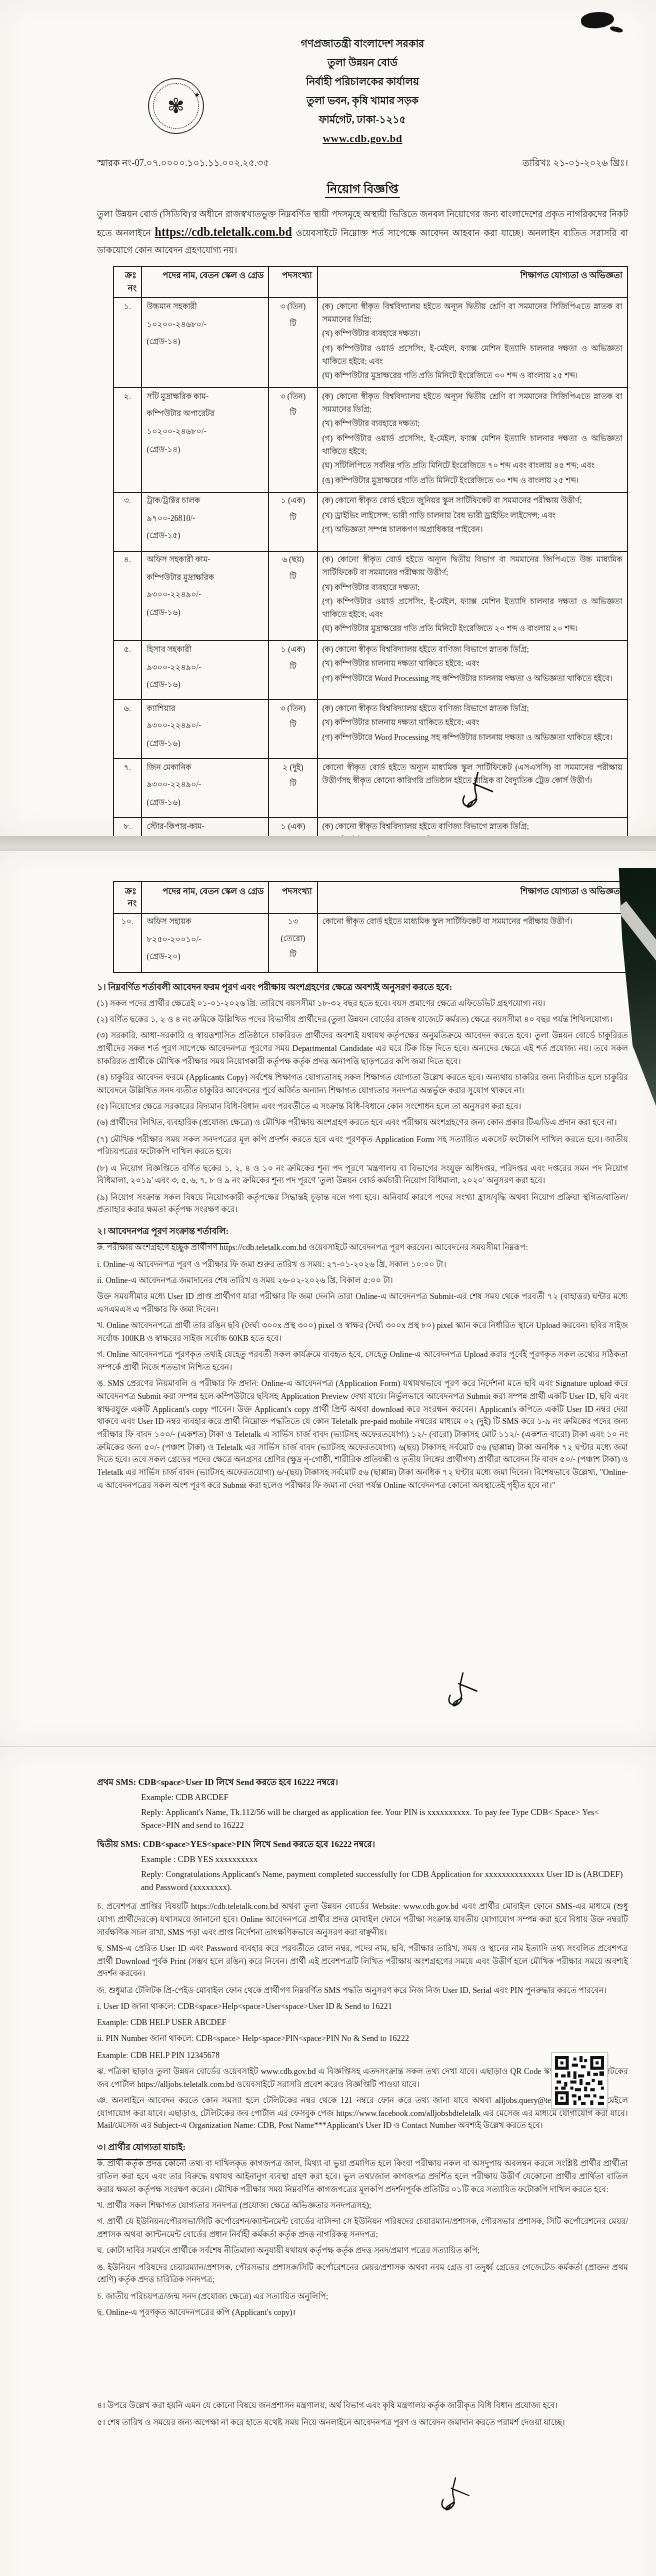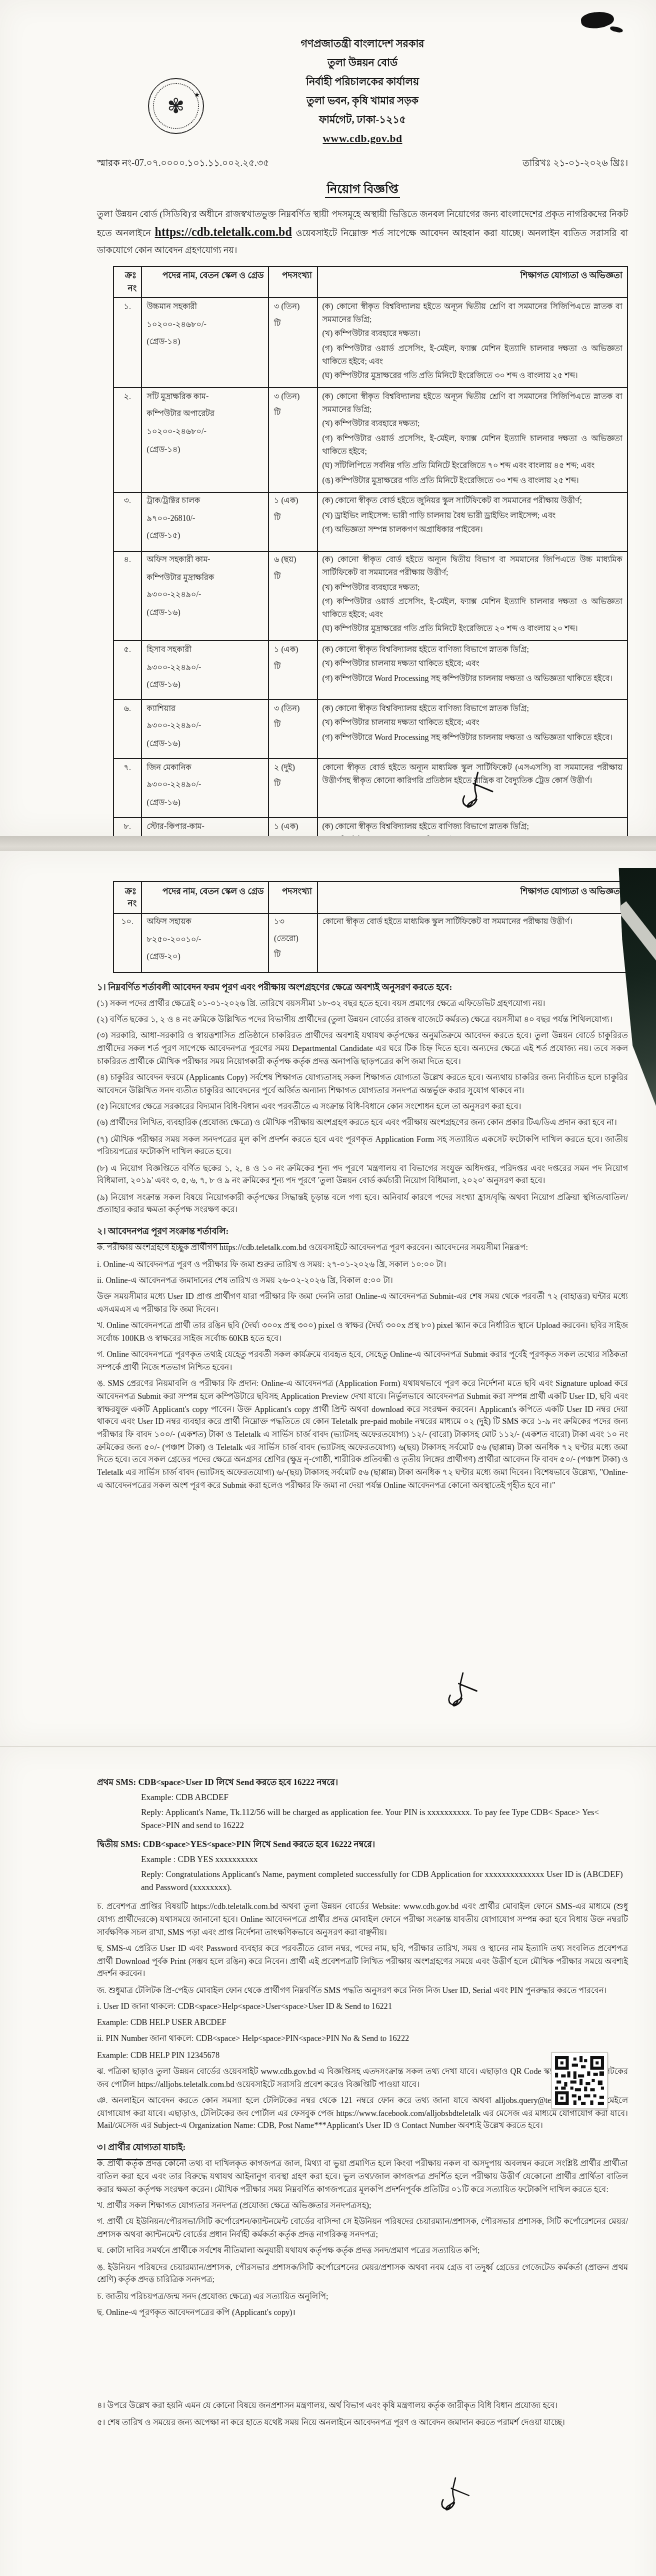--- a/index.html
+++ b/index.html
@@ -37,21 +37,21 @@
   .intro{margin-top:7.2px;font-size:8.8px;line-height:1.75;text-align:justify;}
   .intro .lnk{font-weight:bold;text-decoration:underline;font-size:12px;}
 
   
   table.posts{border-collapse:collapse;width:calc(100% - 15.5px);margin:7.2px 0 0 15.5px;
     font-size:8px;line-height:1.62;}
   table.posts th, table.posts td{border:0.9px solid #1c1c1c;padding:2.6px 4.6px;vertical-align:top;}
   table.posts th{font-weight:bold;text-align:right;font-size:8.5px;line-height:1.5;}
   td.c-sl{width:18.5px;text-align:center;}
   td.c-name{width:117px;}
-  td.c-count{width:38px;}
+  td.c-count{width:38px;text-align:center;}
   .lines > div{margin-bottom:4.6px;}
   .cnt > div{margin-bottom:3.6px;}
   .quals{text-align:justify;}
   .quals > div{margin-bottom:1.5px;}
 
   
   .sec-head{font-size:8.8px;font-weight:bold;margin:7.2px 0 3.1px;}
   .sec-head.ul span{border-bottom:1px solid #111;padding-bottom:7px;}
   .cond-list > div{font-size:8.2px;line-height:1.55;text-align:justify;margin-bottom:3.6px;}
   p.cond{font-size:8.2px;line-height:1.55;text-align:justify;margin:0 0 3.6px;}
@@ -449,21 +449,21 @@
       <div>(৯) নিয়োগ সংক্রান্ত সকল বিষয়ে নিয়োগকারী কর্তৃপক্ষের সিদ্ধান্তই চূড়ান্ত বলে গণ্য হবে। অনিবার্য কারণে পদের সংখ্যা হ্রাস/বৃদ্ধি অথবা নিয়োগ প্রক্রিয়া স্থগিত/বাতিল/প্রত্যাহার করার ক্ষমতা কর্তৃপক্ষ সংরক্ষণ করে।</div>
     </div>
 
   <div class="sec-head ul"><span>২। আবেদনপত্র পূরণ সংক্রান্ত শর্তাবলি:</span></div>
   <p class="cond">ক. পরীক্ষায় অংশগ্রহণে ইচ্ছুক প্রার্থীগণ https://cdb.teletalk.com.bd ওয়েবসাইটে আবেদনপত্র পূরণ করবেন। আবেদনের সময়সীমা নিম্নরূপ:</p>
   <p class="cond sub">i. Online-এ আবেদনপত্র পূরণ ও পরীক্ষার ফি জমা শুরুর তারিখ ও সময়: ২৭-০১-২০২৬ খ্রি, সকাল ১০:০০ টা।</p>
   <p class="cond sub">ii. Online-এ আবেদনপত্র জমাদানের শেষ তারিখ ও সময় ২৬-০২-২০২৬ খ্রি, বিকাল ৫:০০ টা।</p>
   <p class="cond">উক্ত সময়সীমার মধ্যে User ID প্রাপ্ত প্রার্থীগণ যারা পরীক্ষার ফি জমা দেননি তারা Online-এ আবেদনপত্র Submit-এর শেষ সময় থেকে পরবর্তী ৭২ (বাহাত্তর) ঘন্টার মধ্যে এসএমএস এ পরীক্ষার ফি জমা দিবেন।</p>
   <div class="cond-list">
       <div>খ. Online আবেদনপত্রে প্রার্থী তার রঙিন ছবি (দৈর্ঘ্য ৩০০x প্রস্থ ৩০০) pixel ও স্বাক্ষর (দৈর্ঘ্য ৩০০x প্রস্থ ৮০) pixel স্ক্যান করে নির্ধারিত স্থানে Upload করবেন। ছবির সাইজ সর্বোচ্চ 100KB ও স্বাক্ষরের সাইজ সর্বোচ্চ 60KB হতে হবে।</div>
-      <div>গ. Online আবেদনপত্রে পূরণকৃত তথ্যই যেহেতু পরবর্তী সকল কার্যক্রমে ব্যবহৃত হবে, সেহেতু Online-এ আবেদনপত্র Submit করার পূর্বেই পূরণকৃত সকল তথ্যের সঠিকতা সম্পর্কে প্রার্থী নিজে শতভাগ নিশ্চিত হবেন।</div>
+      <div>গ. Online আবেদনপত্রে পূরণকৃত তথ্যই যেহেতু পরবর্তী সকল কার্যক্রমে ব্যবহৃত হবে, সেহেতু Online-এ আবেদনপত্র Upload করার পূর্বেই পূরণকৃত সকল তথ্যের সঠিকতা সম্পর্কে প্রার্থী নিজে শতভাগ নিশ্চিত হবেন।</div>
     </div>
   <p class="cond">ঙ. SMS প্রেরণের নিয়মাবলি ও পরীক্ষার ফি প্রদান: Online-এ আবেদনপত্র (Application Form) যথাযথভাবে পূরণ করে নির্দেশনা মতে ছবি এবং Signature upload করে আবেদনপত্র Submit করা সম্পন্ন হলে কম্পিউটারে ছবিসহ Application Preview দেখা যাবে। নির্ভুলভাবে আবেদনপত্র Submit করা সম্পন্ন প্রার্থী একটি User ID, ছবি এবং স্বাক্ষরযুক্ত একটি Applicant's copy পাবেন। উক্ত Applicant's copy প্রার্থী প্রিন্ট অথবা download করে সংরক্ষন করবেন। Applicant's কপিতে একটি User ID নম্বর দেয়া থাকবে এবং User ID নম্বর ব্যবহার করে প্রার্থী নিম্নোক্ত পদ্ধতিতে যে কোন Teletalk pre-paid mobile নম্বরের মাধ্যমে ০২ (দুই) টি SMS করে ১-৯ নং ক্রমিকের পদের জন্য পরীক্ষার ফি বাবদ ১০০/- (একশত) টাকা ও Teletalk এ সার্ভিস চার্জ বাবদ (ভ্যাটসহ অফেরতযোগ্য) ১২/- (বারো) টাকাসহ মোট ১১২/- (একশত বারো) টাকা এবং ১০ নং ক্রমিকের জন্য ৫০/- (পঞ্চাশ টাকা) ও Teletalk এর সার্ভিস চার্জ বাবদ (ভ্যাটসহ অফেরতযোগ্য) ৬(ছয়) টাকাসহ সর্বমোট ৫৬ (ছাপ্পান্ন) টাকা অনধিক ৭২ ঘণ্টার মধ্যে জমা দিতে হবে। তবে সকল গ্রেডের পদের ক্ষেত্রে অনগ্রসর শ্রেণির (ক্ষুদ্র নৃ-গোষ্ঠী, শারীরিক প্রতিবন্ধী ও তৃতীয় লিঙ্গের প্রার্থীগণ) প্রার্থীরা আবেদন ফি বাবদ ৫০/- (পঞ্চাশ টাকা) ও Teletalk এর সার্ভিস চার্জ বাবদ (ভ্যাটসহ অফেরতযোগ্য) ৬/-(ছয়) টাকাসহ সর্বমোট ৫৬ (ছাপ্পান্ন) টাকা অনধিক ৭২ ঘণ্টার মধ্যে জমা দিবেন। বিশেষভাবে উল্লেখ্য, "Online-এ আবেদনপত্রের সকল অংশ পূরণ করে Submit করা হলেও পরীক্ষার ফি জমা না দেয়া পর্যন্ত Online আবেদনপত্র কোনো অবস্থাতেই গৃহীত হবে না।"</p>
 
   <svg class="scribble" style="left:447px;top:804px" width="34" height="72" viewBox="0 0 64 76">
       <use href="#scrib"></use>
     </svg>
 </div>
 
 <div class="page page3">
   <div style="height:24px"></div>

